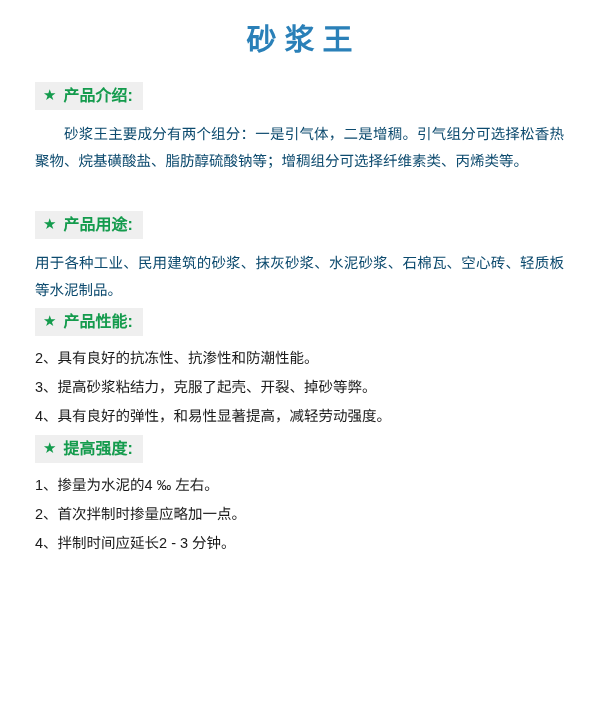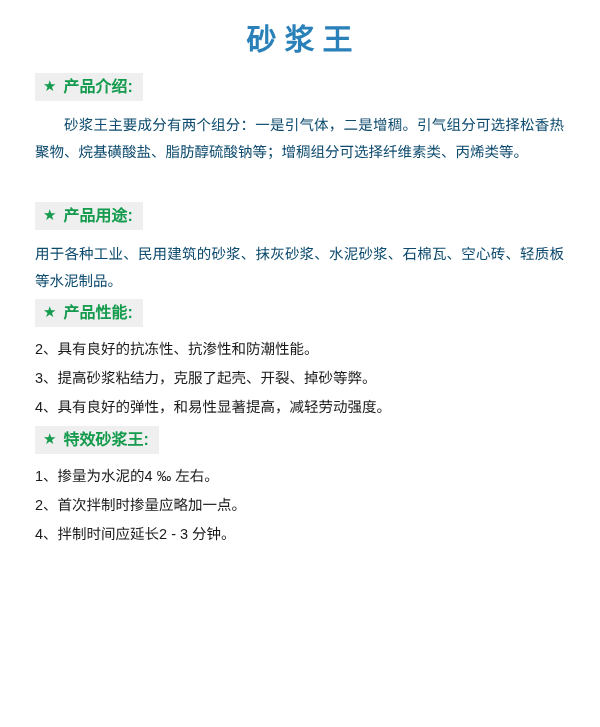--- a/index.html
+++ b/index.html
@@ -23,21 +23,21 @@
   h1.doc-title {
     margin: 6px 0 0 0;
     text-align: center;
     font-size: 30px;
     font-weight: bold;
     color: #2a80b8;
     letter-spacing: 8px;
     text-indent: 8px;
     line-height: 36px;
   }
-  .section { margin-top: 15px; }
+  .section { margin-top: 24px; }
   .section.usage { margin-top: 36px; }
   .section.performance { margin-top: 4px; }
   .section.mixing { margin-top: 4px; }
 
   .badge {
     display: inline-block;
     background: #efefef;
     color: #149b4d;
     font-size: 16px;
     font-weight: bold;
@@ -96,21 +96,21 @@
     </div>
     <div class="items">
       <p class="item">2、具有良好的抗冻性、抗渗性和防潮性能。</p>
       <p class="item">3、提高砂浆粘结力，克服了起壳、开裂、掉砂等弊。</p>
       <p class="item">4、具有良好的弹性，和易性显著提高，减轻劳动强度。</p>
     </div>
   </div>
 
   <div class="section mixing">
     <div class="badge">
-      <span class="star">★</span><span>特效砂浆王:</span>
+      <span class="star">★</span><span>提高强度:</span>
     </div>
     <div class="items">
       <p class="item">1、掺量为水泥的4 ‰ 左右。</p>
       <p class="item">2、首次拌制时掺量应略加一点。</p>
       <p class="item">4、拌制时间应延长2 - 3 分钟。</p>
     </div>
   </div>
 
 </div>
 

